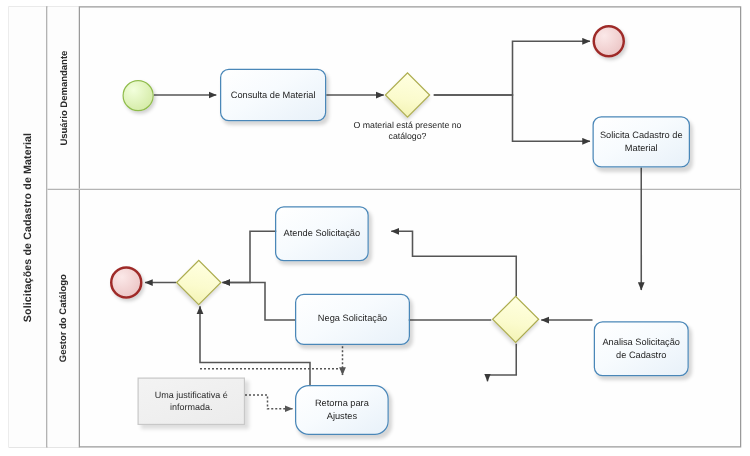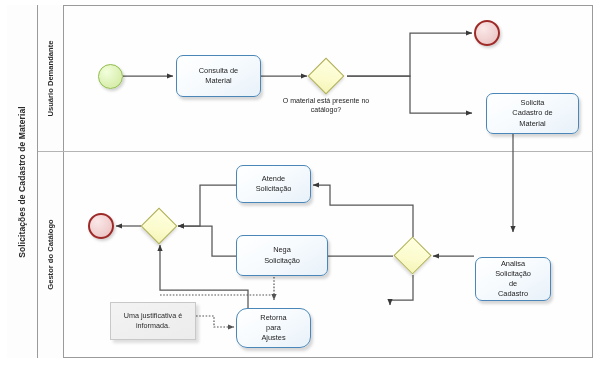--- a/index.html
+++ b/index.html
@@ -26,21 +26,21 @@
 
   
   #links{position:absolute;left:0;top:0;width:600px;height:365px;}
 
   
   .task{position:absolute;box-sizing:border-box;border:1.6px solid #4a87b8;
         border-radius:7px;
         background:linear-gradient(150deg,#ffffff 0%,#f7fbfe 45%,#e8f1f9 100%);
         box-shadow:2px 3px 3px rgba(0,0,0,.16);
         display:flex;align-items:center;justify-content:center;text-align:center;
-        font-size:7.4px;color:#1d1d1d;line-height:1.38;padding:18px;}
+        font-size:7.4px;color:#1d1d1d;line-height:1.38;padding:4px;}
 
   
   .event{position:absolute;border-radius:50%;box-sizing:border-box;}
   .event.start{border:1.8px solid #8fbc4b;
         background:radial-gradient(circle at 34% 30%,#f2ffdc 0%,#dcf0b4 60%,#cfe79f 100%);
         box-shadow:1.5px 2px 3px rgba(0,0,0,.18);}
   .event.end{border:2.6px solid #9e2a28;
         background:radial-gradient(circle at 34% 30%,#fbe8e8 0%,#f0cfcf 60%,#e7bdbd 100%);
         box-shadow:1.5px 2px 3px rgba(0,0,0,.18);}
 
@@ -132,31 +132,31 @@
   <div class="task" style="left:176px;top:55px;width:85px;height:42px;">
     <span>Consulta de Material</span>
   </div>
 
   <div class="gateway" style="left:313px;top:63px;width:26px;height:26px;"></div>
 
   <div class="flow-label" style="left:278px;top:96px;width:96px;">O material está presente no catálogo?</div>
 
   <div class="event end" style="left:474px;top:20px;width:26px;height:26px;"></div>
 
-  <div class="task" style="left:486px;top:93px;width:93px;height:41px;justify-content:center;">
+  <div class="task" style="left:474px;top:93px;width:78px;height:41px;justify-content:center;">
     <span>Solicita Cadastro de Material</span>
   </div>
 
   <div class="task" style="left:475px;top:233px;width:76px;height:44px;margin-top:24px;">
     <span>Analisa Solicitação de Cadastro</span>
   </div>
 
   <div class="gateway" style="left:399px;top:242px;width:27px;height:27px;"></div>
 
-  <div class="task" style="left:236px;top:165px;width:75px;height:30px;justify-content:center;">
+  <div class="task" style="left:220px;top:165px;width:75px;height:44px;justify-content:center;">
     <span>Atende Solicitação</span>
   </div>
 
   <div class="task" style="left:236px;top:235px;width:92px;height:41px;">
     <span>Nega Solicitação</span>
   </div>
 
   <div class="task" style="left:236px;top:308px;width:75px;height:40px;border-radius:11px;">
     <span>Retorna para Ajustes</span>
   </div>

